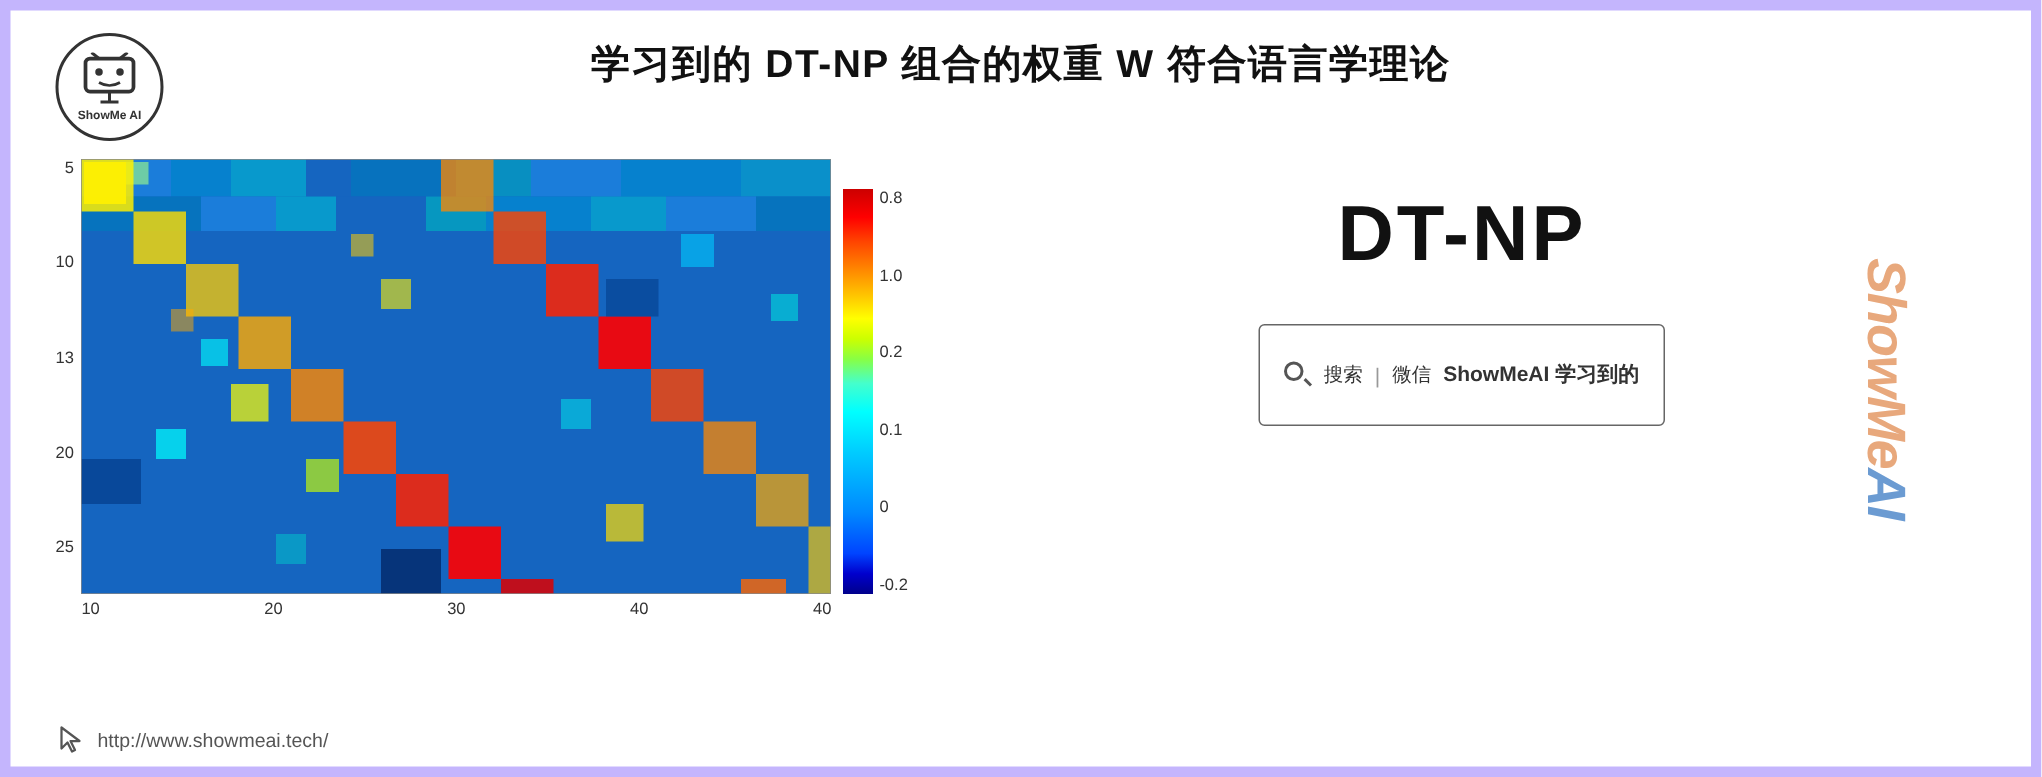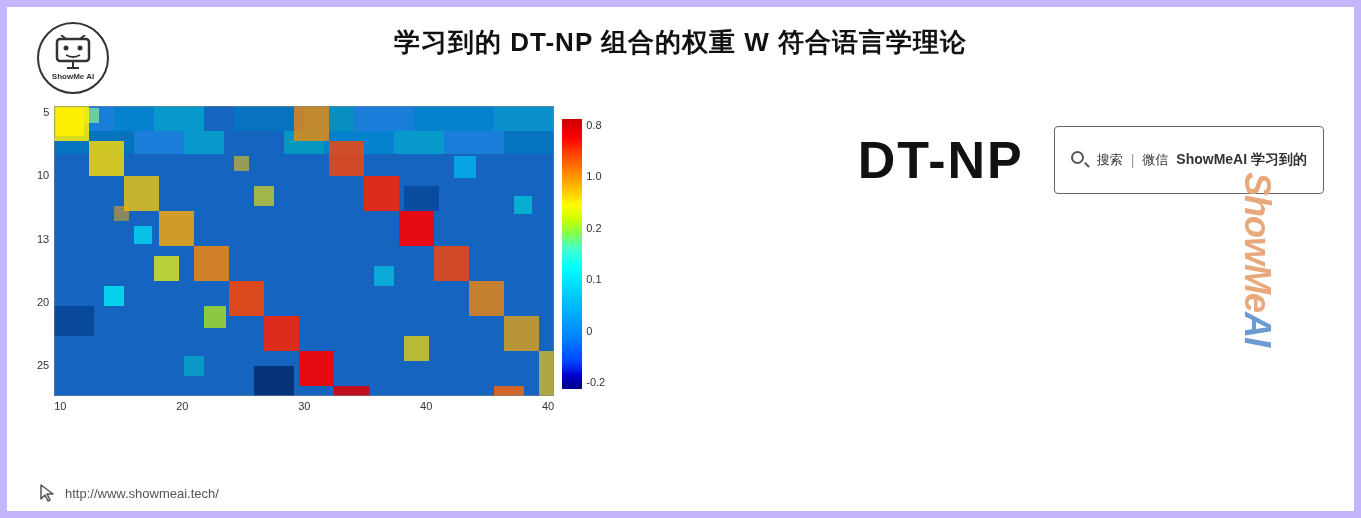--- a/index.html
+++ b/index.html
@@ -127,21 +127,21 @@
     }
 
     .x-axis span {
       font-size: 11px;
       color: #333;
     }
 
     
     .colorbar-container {
       display: flex;
-      align-items: center;
+      align-items: flex-end;
       gap: 4px;
       height: 290px;
     }
 
     .colorbar {
       width: 20px;
       height: 270px;
       background: linear-gradient(to top,
         #00008B 0%,
         #0000CD 5%,
@@ -172,21 +172,21 @@
 
     .colorbar-labels span {
       font-size: 11px;
       color: #333;
     }
 
     
     .right-panel {
       flex: 1;
       display: flex;
-      flex-direction: row;
+      flex-direction: column;
       align-items: center;
       justify-content: flex-end;
       gap: 30px;
       padding-top: 20px;
     }
 
     .model-name {
       font-size: 52px;
       font-weight: bold;
       color: #111;

